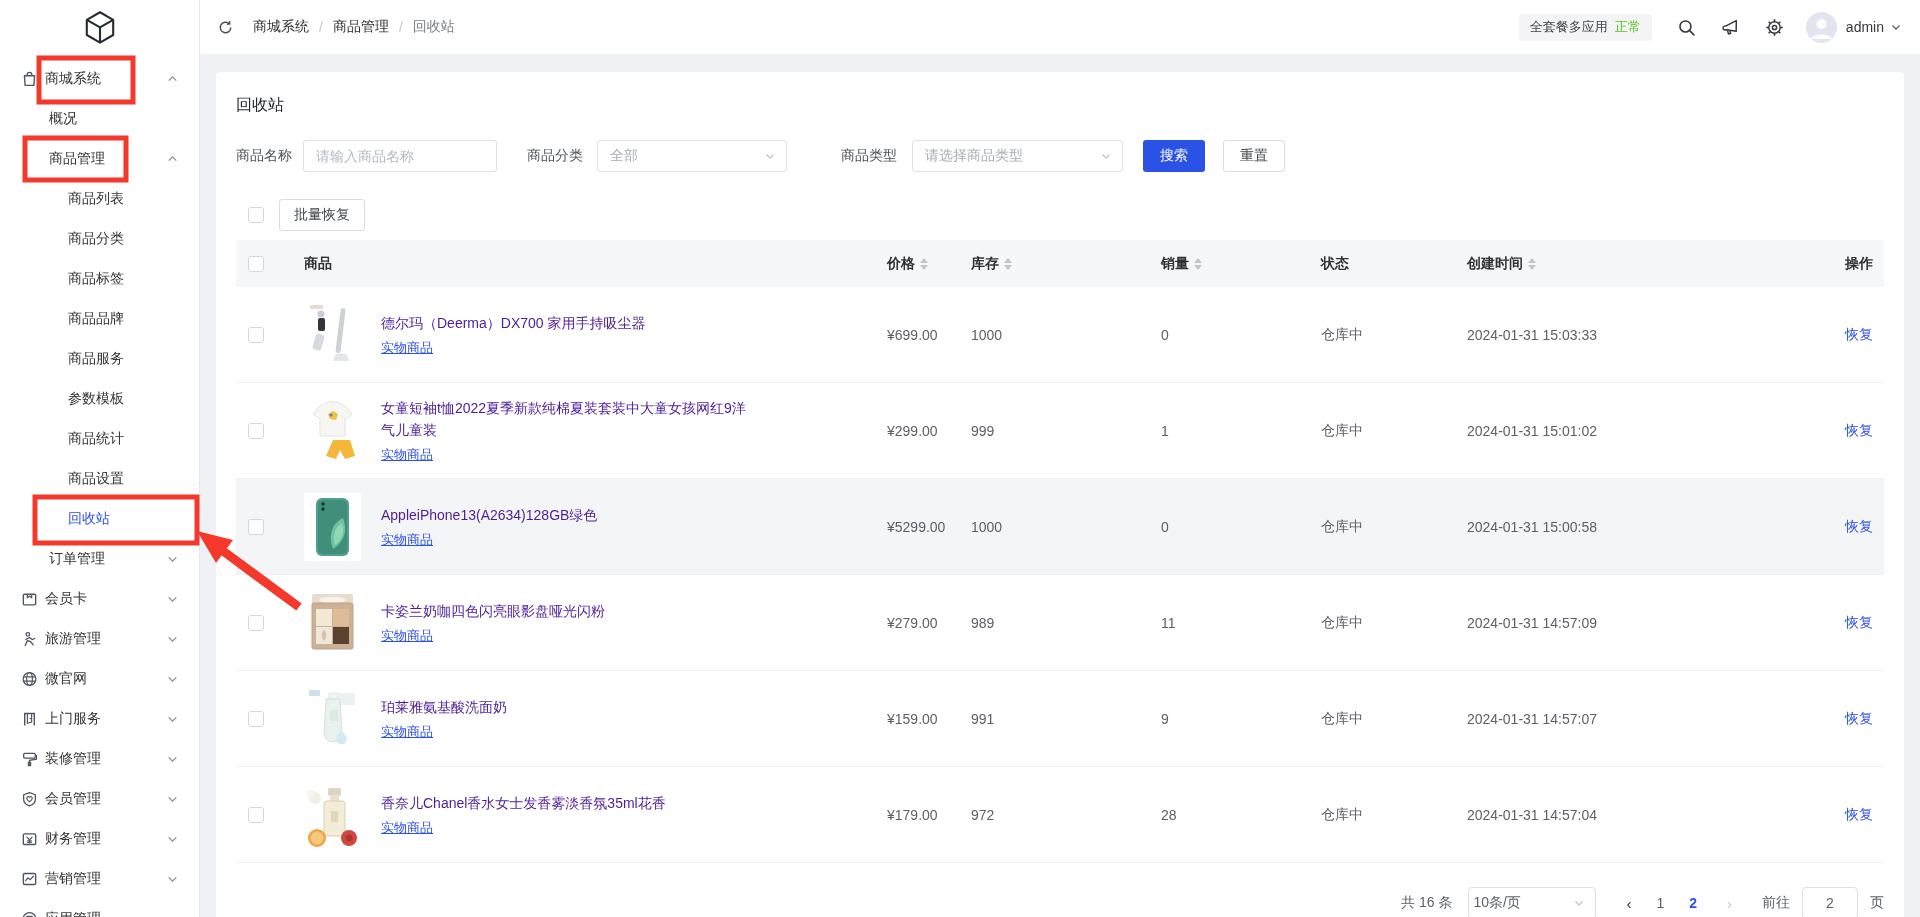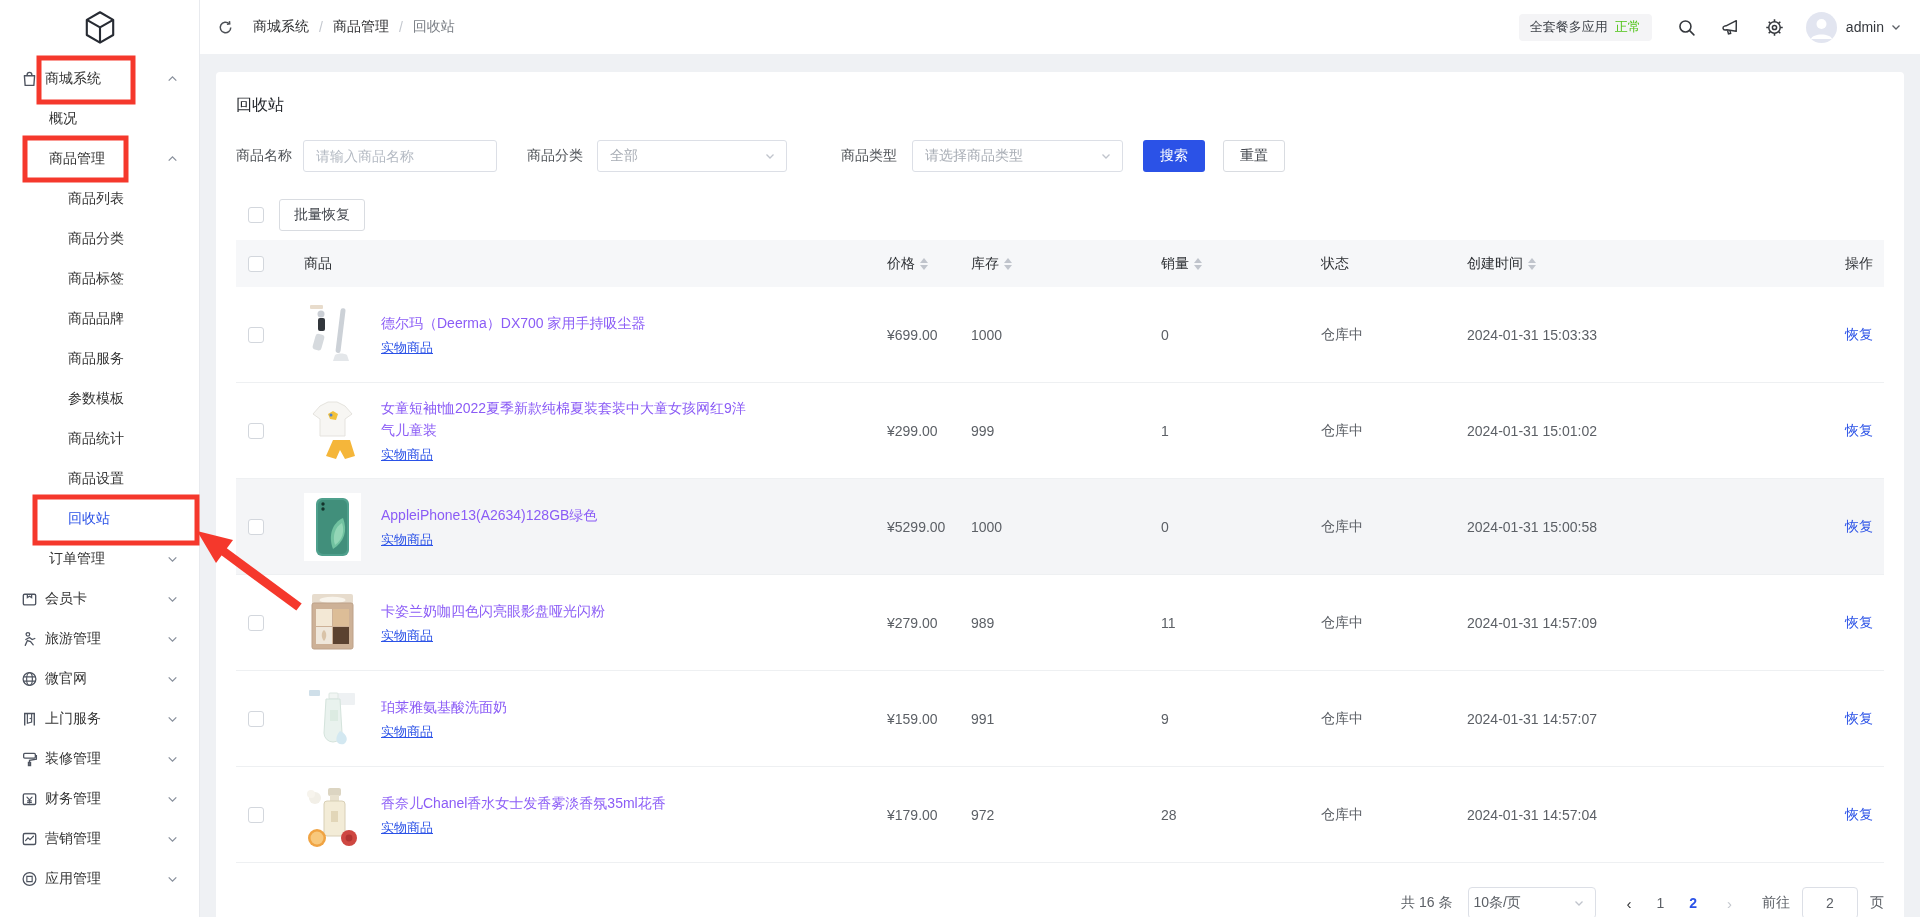--- a/index.html
+++ b/index.html
@@ -43,39 +43,39 @@
 .f-select .sel-text{flex:1}
 .btn{height:32px;border-radius:3px;display:flex;align-items:center;justify-content:center;font-size:14px;border:1px solid transparent}
 .btn-primary{background:#2b52e7;color:#fff;width:62px}
 .btn-plain{background:#fff;border-color:#d9dce1;color:#42464d;width:62px}
 
 .batch{margin-top:27px;height:32px;display:flex;align-items:center}
 .checkbox{width:16px;height:16px;border:1px solid #d3d7dd;border-radius:3px;background:#fff;display:inline-block;flex:0 0 auto}
 .batch .checkbox{margin-left:12px}
 .batch-btn{margin-left:15px;padding:8px 14px;width:auto}
 
-.thead{margin-top:9px;height:47px;background:#f6f7f9;display:flex;align-items:center;color:#2e3135;font-weight:400}
+.thead{margin-top:9px;height:47px;background:#f6f7f9;display:flex;align-items:center;color:#2e3135;font-weight:700}
 .trow{height:96px;display:flex;align-items:center;border-bottom:1px solid #eef0f2;color:#5c6066}
 .trow.hl{background:#f4f5f7}
 .c-check{width:46px;display:flex;padding-left:12px;flex:0 0 46px}
 .c-prod{width:605px;flex:0 0 605px;padding-left:22px;display:flex;align-items:center}
 .c-price{width:84px;flex:0 0 84px;white-space:nowrap}
 .c-stock{width:190px;flex:0 0 190px;white-space:nowrap}
 .c-sales{width:160px;flex:0 0 160px;white-space:nowrap}
 .c-status{width:146px;flex:0 0 146px;white-space:nowrap}
 .c-created{width:238px;flex:0 0 238px;white-space:nowrap}
 .c-action{flex:1;text-align:right;padding-right:11px;white-space:nowrap}
 .hcell{display:flex;align-items:center}
 .sorter{display:inline-flex;flex-direction:column;margin-left:5px}
 .sorter i{width:0;height:0;border-left:4px solid transparent;border-right:4px solid transparent;display:block}
 .sorter .up{border-bottom:5px solid #c0c4cc;margin-bottom:2px}
 .sorter .dn{border-top:5px solid #c0c4cc}
 .thumb{width:57px;height:68px;flex:0 0 57px;display:flex;align-items:center;justify-content:center}
 .pinfo{margin-left:20px}
-.ptitle{color:#8b5cf6;line-height:22px;max-width:370px}
+.ptitle{color:#4c1d95;line-height:22px;max-width:370px}
 .ptag{display:inline-block;margin-top:5px;font-size:13px;color:#2b52e7;text-decoration:underline}
 .link{color:#2b52e7}
 
 .pager{margin-top:24px;height:32px;display:flex;align-items:center;justify-content:flex-end;color:#5c6066}
 .pg-select{width:128px;height:32px;border:1px solid #dcdfe6;border-radius:4px;display:flex;align-items:center;padding:0 10px 0 4px;margin-left:16px;color:#5c6066}
 .pg-select .sel-text{flex:1}
 .pg-arrow{margin-left:30px;color:#303133;font-size:15px}
 .pg-arrow.dis{color:#c3c7cd}
 .pg-num{margin-left:25px}
 .pg-num.cur{color:#2b52e7;font-weight:bold}
@@ -216,20 +216,34 @@
       </div>
       <div class="nav-item l1">
         <span class="nicon">
           <svg width="17" height="17" viewBox="0 0 16 16">
             <rect x="2.5" y="2.8" width="11" height="4.4" rx="1" fill="none" stroke="#4e5460" stroke-width="1.2"></rect>
             <path d="M13.5 4.8h1v3.4l-6.5 1v2" fill="none" stroke="#4e5460" stroke-width="1.2"></path>
             <rect x="7" y="11.2" width="2" height="3" fill="none" stroke="#4e5460" stroke-width="1.2"></rect>
           </svg>
         </span>
         <span class="label">装修管理</span>
+        <span class="chev">
+          <svg width="13" height="13" viewBox="0 0 12 12">
+            <path d="M2.5 4.5 6 8l3.5-3.5" fill="none" stroke="#8a919d" stroke-width="1.2"></path>
+          </svg>
+        </span>
+      </div>
+      <div class="nav-item l1">
+        <span class="nicon">
+          <svg width="17" height="17" viewBox="0 0 16 16">
+            <path d="M8 2 13.5 4v4.5c0 3-2.4 5-5.5 6-3.1-1-5.5-3-5.5-6V4z" fill="none" stroke="#4e5460" stroke-width="1.2" stroke-linejoin="round"></path>
+            <path d="M8 10.5S5.4 8.8 5.4 7.2a1.5 1.5 0 0 1 2.6-1 1.5 1.5 0 0 1 2.6 1C10.6 8.8 8 10.5 8 10.5z" fill="none" stroke="#4e5460" stroke-width="1.1"></path>
+          </svg>
+        </span>
+        <span class="label">会员管理</span>
         <span class="chev">
           <svg width="13" height="13" viewBox="0 0 12 12">
             <path d="M2.5 4.5 6 8l3.5-3.5" fill="none" stroke="#8a919d" stroke-width="1.2"></path>
           </svg>
         </span>
       </div>
       <div class="nav-item l1">
         <span class="nicon">
           <svg width="17" height="17" viewBox="0 0 16 16">
             <rect x="2.2" y="3.2" width="11.6" height="10" rx="1.2" fill="none" stroke="#4e5460" stroke-width="1.3"></rect>

